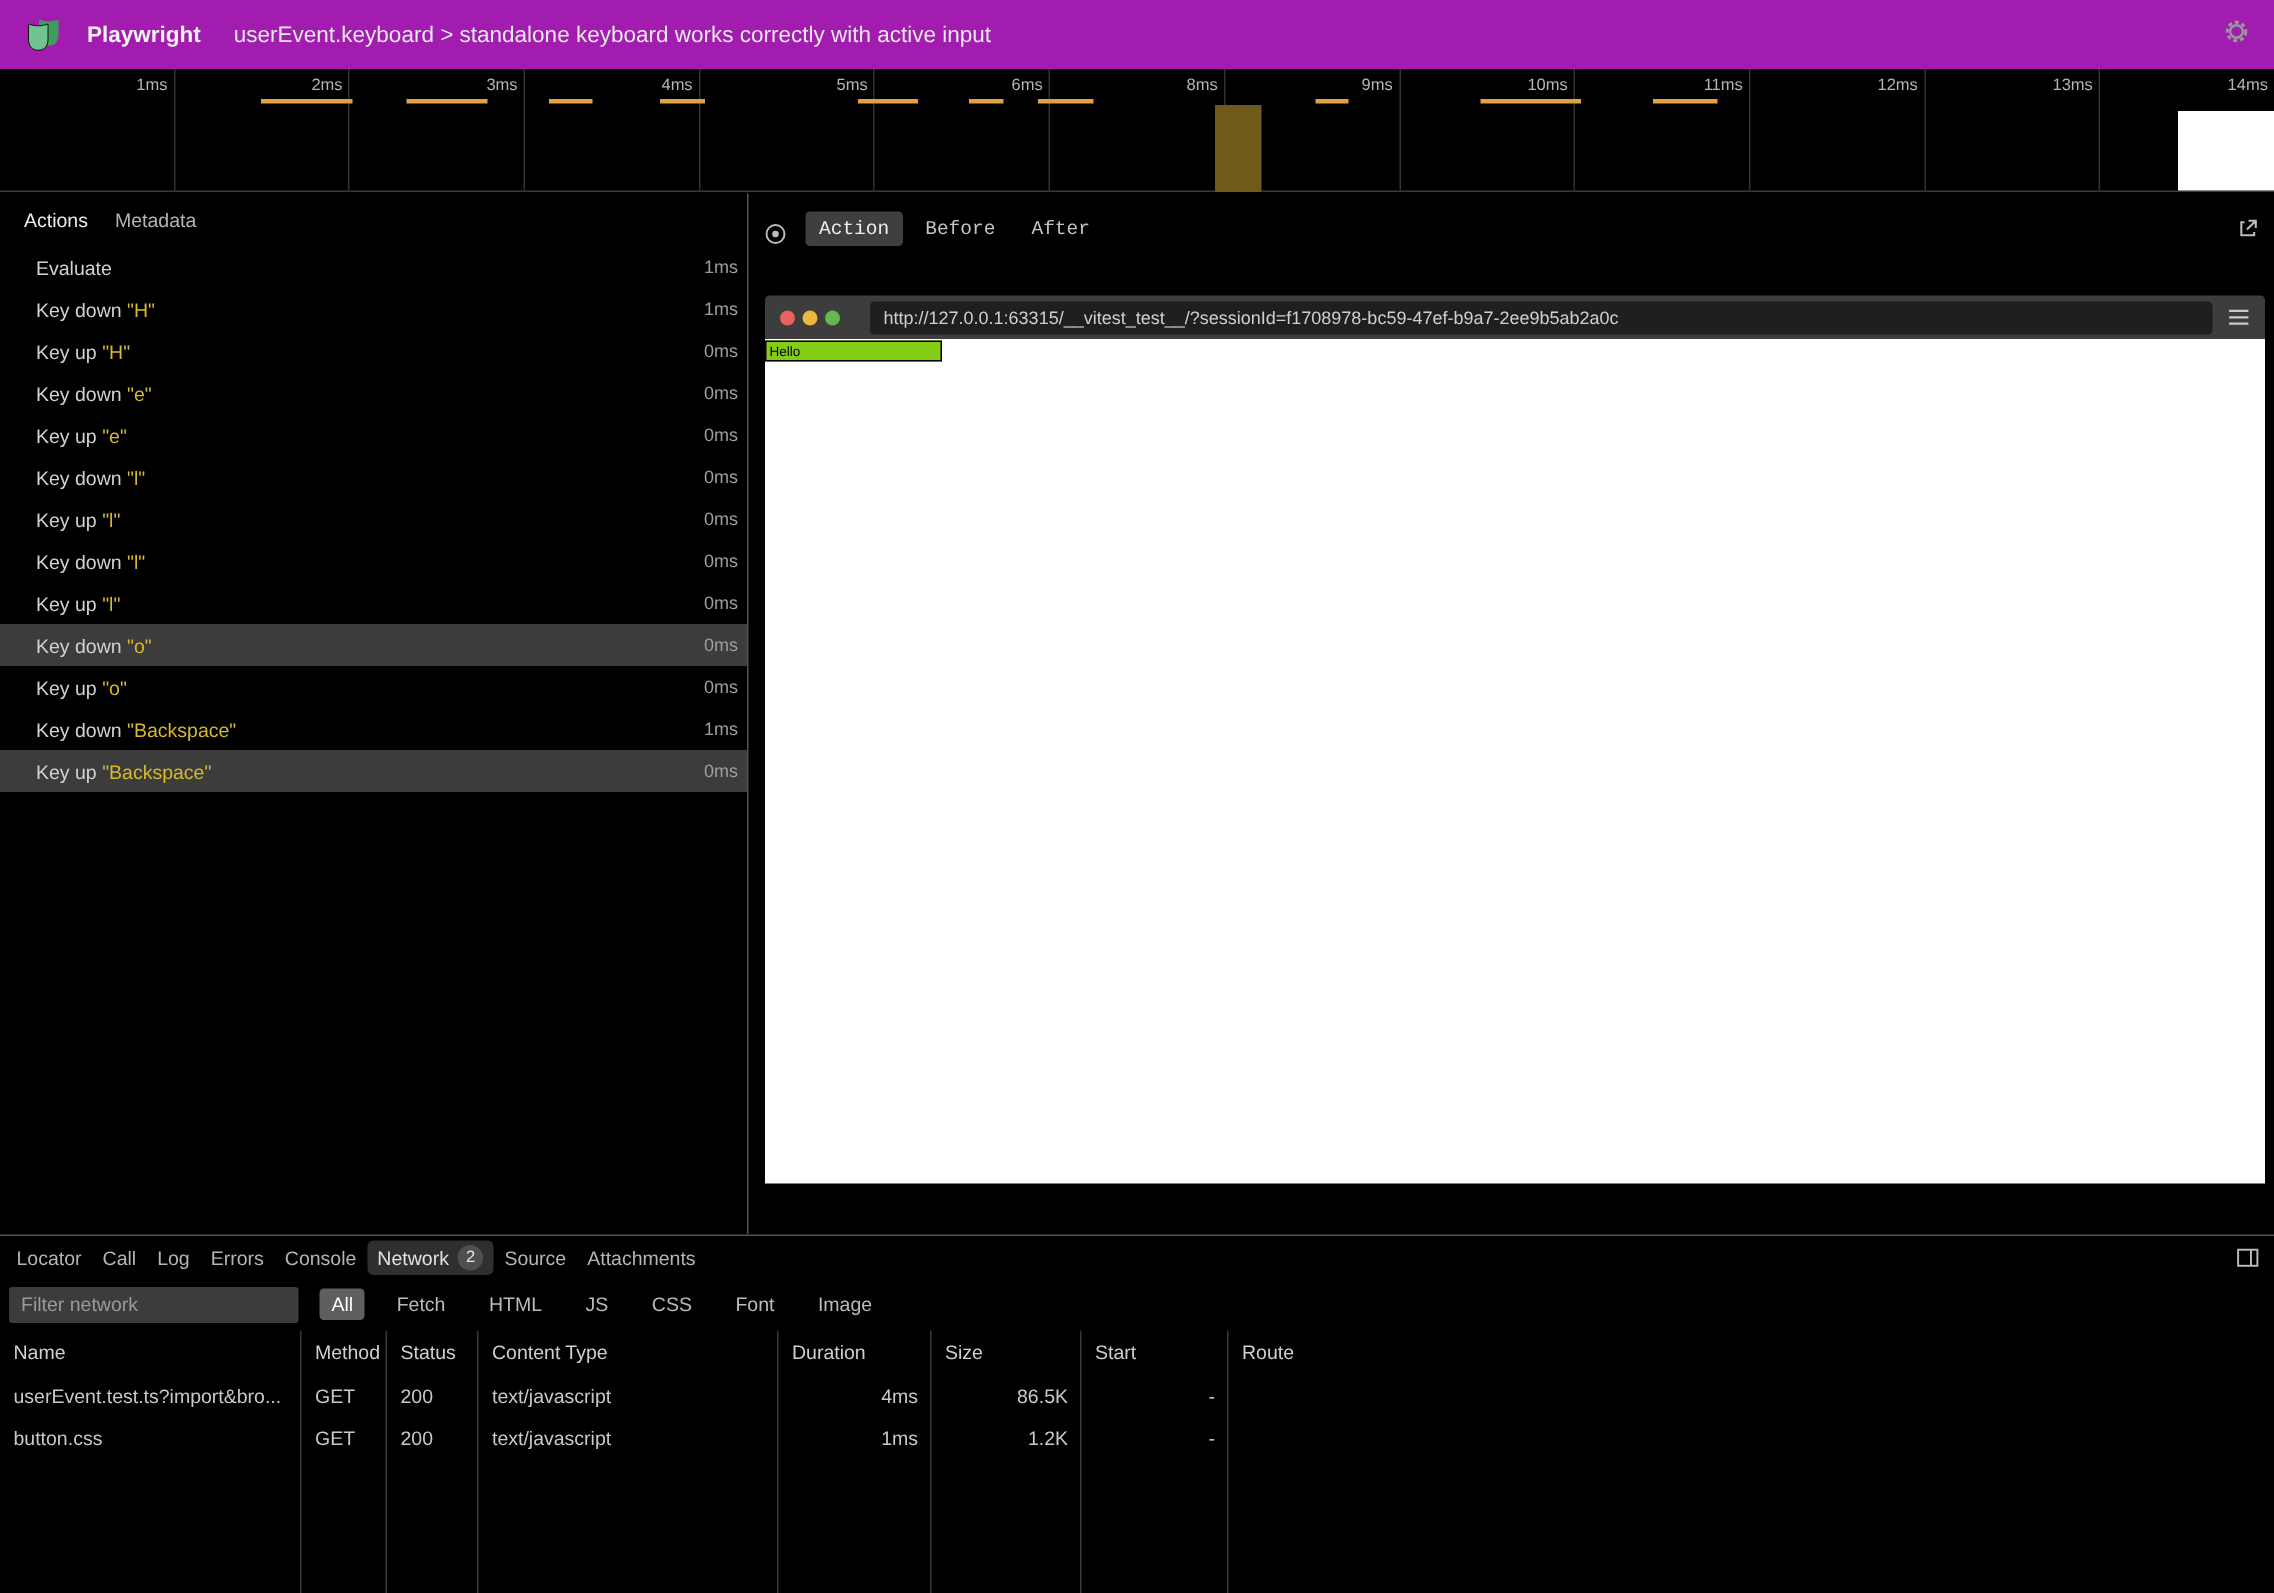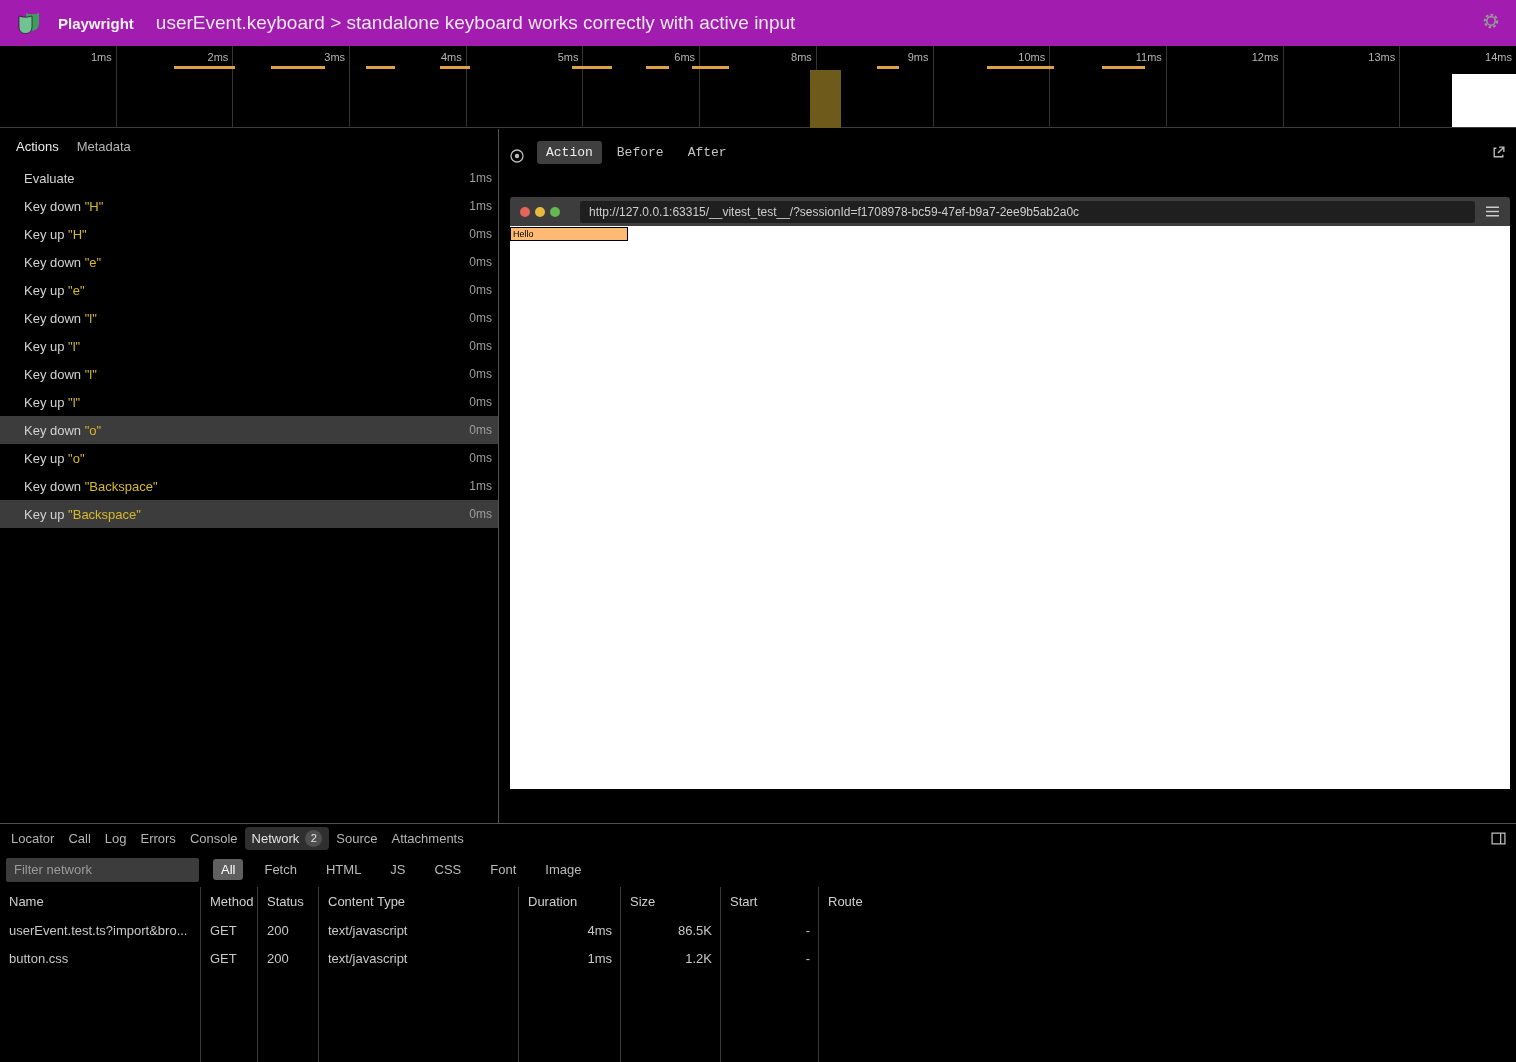--- a/index.html
+++ b/index.html
@@ -5,21 +5,21 @@
   * { box-sizing: border-box; margin: 0; padding: 0; }
   html,body { width:1516px; height:1062px; background:#000; overflow:hidden;
     font-family:"Liberation Sans", sans-serif; color:#ccc; }
   .stage { position:relative; width:1516px; height:1062px; background:#000; }
 
   
   .header { position:absolute; top:0; left:0; right:0; height:46px;
     display:flex; align-items:center; padding:0 16px; background:#a21caf; }
   .logo { margin-right:14px; display:flex; align-items:center; }
   .app-name { font-size:15px; font-weight:bold; color:#f2f2f2; margin-right:22px; }
-  .trace-title { font-size:19px; color:#e8e8e8; }
+  .trace-title { font-size:15px; color:#e8e8e8; }
   .header-spacer { flex:1; }
 
   
   .timeline { position:absolute; top:46px; left:0; right:0; height:82px;
     border-bottom:1px solid #3a3a3a; }
   .tl-cells { display:flex; height:100%; }
   .tl-cell { flex:1; border-right:1px solid #333; position:relative; }
   .tl-cell:last-child { border-right:none; }
   .tl-label { position:absolute; top:5px; right:4px; font-size:11px; color:#b5b5b5; }
   .tl-bar { position:absolute; top:20px; height:3px; background:var(--timeline-bar,#dfa144); }
@@ -58,21 +58,21 @@
   .dots { display:flex; gap:5px; align-items:center; }
   .dot { width:10px; height:10px; border-radius:50%; }
   .dot.red { background:var(--dot-red,#e9635e); }
   .dot.yellow { background:var(--dot-yellow,#e8b93c); }
   .dot.green { background:var(--dot-green,#63b84f); }
   .urlbar { flex:1; height:22px; margin-left:20px; margin-right:10px;
     background:#1f1f1f; border-radius:3px; display:flex; align-items:center;
     padding:0 9px; font-size:12px; color:#cfcfcf; white-space:nowrap; overflow:hidden; }
   .page { flex:1; background:#fff; position:relative; }
   .page-input { position:absolute; top:1px; left:0; width:118px; height:14px;
-    border:1px solid #000; background:#fdba74; color:#000; font-size:9px;
+    border:1px solid #000; background:#84cc16; color:#000; font-size:9px;
     padding:0 2px; font-family:"Liberation Sans", sans-serif; }
 
   
   .bottom { position:absolute; top:823px; left:0; right:0; height:239px;
     border-top:1px solid #525252; display:flex; flex-direction:column; background:#000; }
   .bottom-tabbar { height:28px; display:flex; align-items:center; padding:0 4px;
     font-size:13px; color:#b5b5b5; flex:none; }
   .btab { padding:3px 7px; border-radius:4px; display:flex; align-items:center; gap:6px; }
   .btab.active { background:#2f2f2f; color:#e2e2e2; }
   .badge { width:17px; height:17px; border-radius:50%; background:var(--badge-bg,#4f4f4f);

